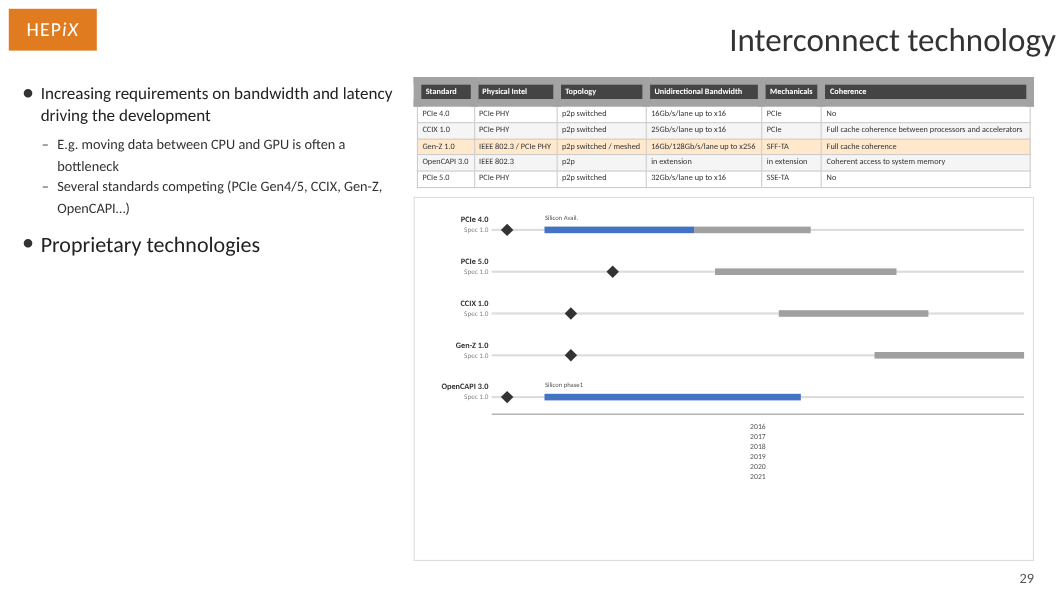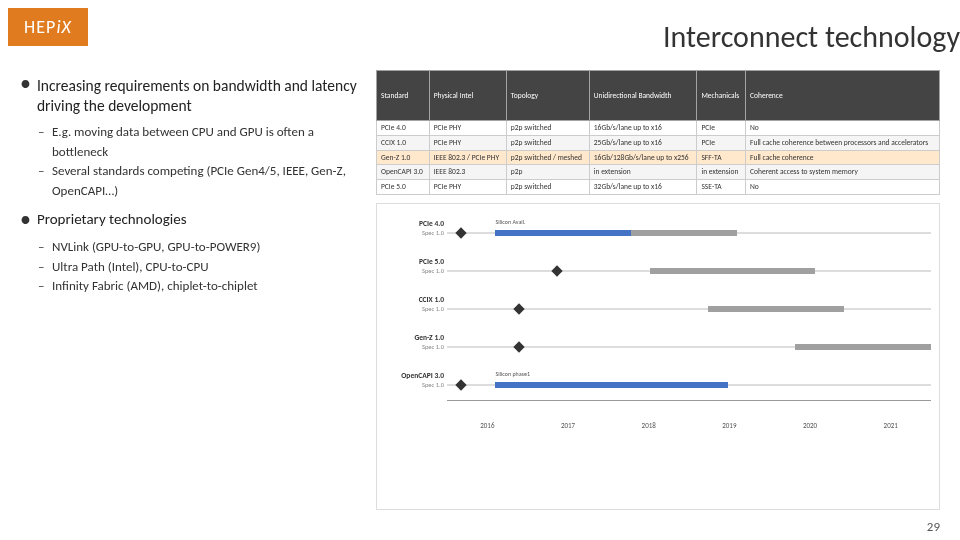--- a/index.html
+++ b/index.html
@@ -111,21 +111,21 @@
       gap: 6px;
     }
     .bullet-main-lg .dot {
       font-size: 22px;
       line-height: 1;
       color: #333;
       flex-shrink: 0;
       margin-top: -1px;
     }
     .bullet-main-lg .text {
-      font-size: 15px;
+      font-size: 20px;
       line-height: 1.3;
       font-weight: 500;
     }
 
     
     .diagram-col {
       flex: 1;
       display: flex;
       flex-direction: column;
       gap: 8px;
@@ -134,24 +134,24 @@
     
     .tech-table {
       width: 100%;
       border-collapse: collapse;
       font-size: 7.5px;
       color: #333;
     }
     .tech-table th {
       background: #444;
       color: white;
-      padding: 20px 4px;
+      padding: 2px 4px;
       text-align: left;
-      font-weight: 400;
-      border: 1px solid #a3a3a3;
+      font-weight: 700;
+      border: 7px solid #a3a3a3;
     }
     .tech-table td {
       padding: 2px 4px;
       border: 1px solid #ccc;
       vertical-align: top;
       line-height: 1.3;
     }
     .tech-table tr:nth-child(even) td {
       background: #f5f5f5;
     }
@@ -228,21 +228,22 @@
       font-size: 6px;
       color: #555;
       white-space: nowrap;
       top: -14px;
     }
 
     .year-axis {
       display: flex;
       margin-left: 0;
       border-top: 1px solid #999;
-      padding-top: 20px;
+      padding-top: 6px;
+      flex-direction: column;
     }
     .year-tick {
       font-size: 7px;
       color: #555;
       flex: 1;
       text-align: center;
     }
 
     
     .page-number {
@@ -268,32 +269,27 @@
 <div class="content">
 
   <div class="text-col">
 
     <div class="bullet-main">
       <span class="dot">•</span>
       <span class="text">Increasing requirements on bandwidth and latency driving the development</span>
     </div>
     <ul class="sub-bullets">
       <li>E.g. moving data between CPU and GPU is often a bottleneck</li>
-      <li>Several standards competing (PCIe Gen4/5, IEEE, Gen-Z, OpenCAPI…)</li>
+      <li>Several standards competing (PCIe Gen4/5, CCIX, Gen-Z, OpenCAPI…)</li>
     </ul>
 
     <div class="bullet-main-lg">
       <span class="dot">•</span>
       <span class="text">Proprietary technologies</span>
     </div>
-    <ul class="sub-bullets">
-      <li>NVLink (GPU-to-GPU, GPU-to-POWER9)</li>
-      <li>Ultra Path (Intel), CPU-to-CPU</li>
-      <li>Infinity Fabric (AMD), chiplet-to-chiplet</li>
-    </ul>
   </div>
 
   <div class="diagram-col">
 
     <table class="tech-table">
       <thead>
         <tr>
           <th>Standard</th>
           <th>Physical Intel</th>
           <th>Topology</th>

